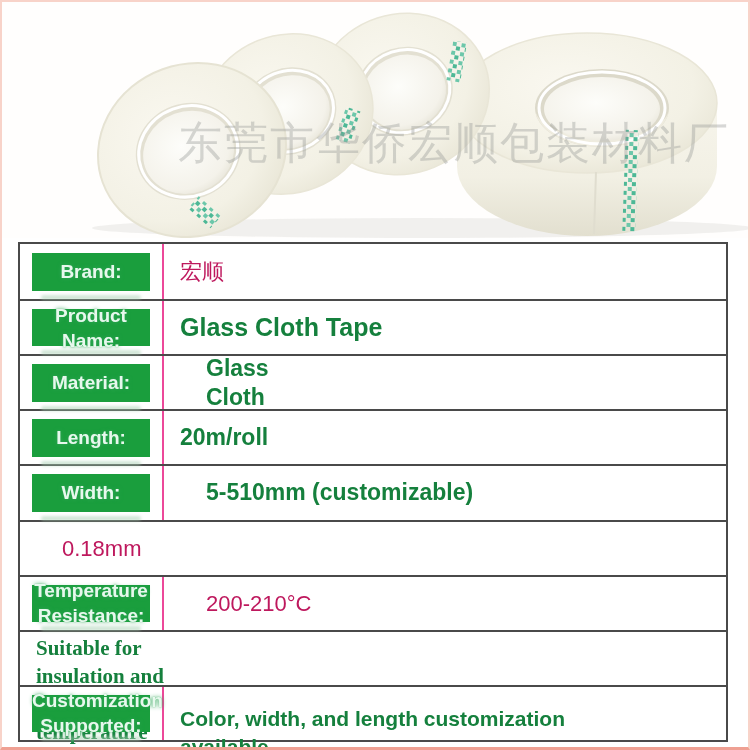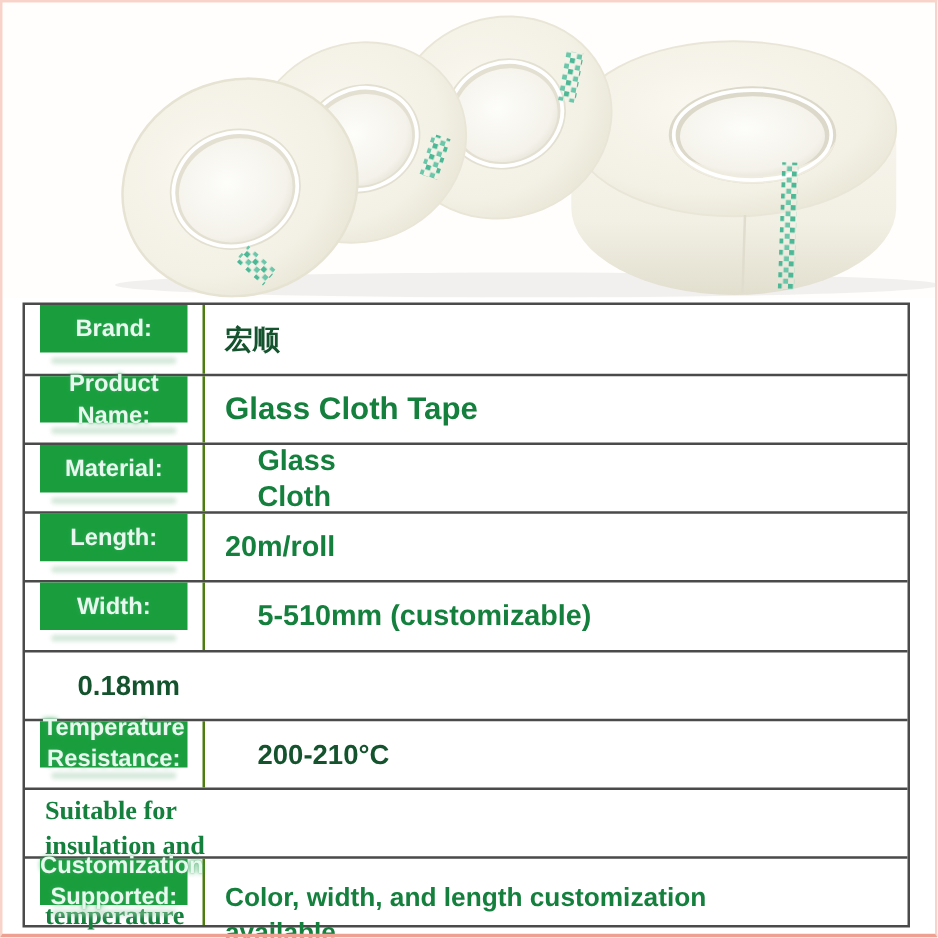--- a/index.html
+++ b/index.html
@@ -24,22 +24,22 @@
   }
   
   .spec-table{
     position:absolute;left:18px;top:242px;width:710px;height:500px;z-index:10;
     box-sizing:border-box;border:2px solid #4a4a4a;background:transparent;
     display:grid;grid-template-rows:repeat(9,1fr);
   }
   .row{display:grid;grid-template-columns:144px 1fr;min-height:0;}
   .row + .row{border-top:2px solid #4a4a4a;}
   .label-cell{
-    position:relative;border-right:2px solid #4d7c0f;
-    display:flex;align-items:flex-start;justify-content:center;min-height:0;
+    position:relative;border-right:2px solid #ec4899;
+    display:flex;align-items:center;justify-content:center;min-height:0;
   }
   .label-box{
     position:relative;width:118px;height:38px;flex:0 0 auto;
     background:#1a9e3d;
     display:flex;align-items:center;justify-content:center;
     overflow:visible;
   }
   .label-box.tall{height:37px;}
   .label-box::after{
     content:"";position:absolute;left:9px;right:9px;bottom:-9px;height:5px;
@@ -51,21 +51,21 @@
     text-shadow:0 0 4px rgba(52,168,92,.95),0 0 1px rgba(70,180,105,.9);
     width:118px;
   }
   .value-cell{
     display:flex;align-items:center;padding-left:16px;min-height:0;overflow:visible;
   }
   .value-cell.indent{padding-left:42px;}
   .value-cell.top-align{align-items:flex-start;}
   .value{white-space:pre-line;}
   .v-gray{color:#15803d;font-weight:700;font-size:23px;line-height:29px;}
-  .v-dark{color:#14532d;font-weight:700;font-size:22px;line-height:27px;}
+  .v-dark{color:#be185d;font-weight:400;font-size:22px;line-height:27px;}
   .v-small{font-size:21px;line-height:28px;}
   .mt-scope{margin-top:2px;font-family:Liberation Serif, serif;}
   .mt-custom{margin-top:18px;}
 </style>
 </head>
 <body>
 
 <div class="frame"></div>
 
 <div class="photo">
@@ -127,20 +127,21 @@
 
     <g transform="rotate(-20 190 148)">
       <ellipse cx="190" cy="148" rx="95" ry="86" fill="url(#face)"></ellipse>
       <ellipse cx="190" cy="148" rx="95" ry="86" fill="none" stroke="#e6e3d3" stroke-width="2"></ellipse>
       <ellipse cx="186" cy="148" rx="53" ry="48" fill="#e3e0d2"></ellipse>
       <ellipse cx="186" cy="148" rx="50" ry="45" fill="none" stroke="#ffffff" stroke-width="3"></ellipse>
       <ellipse cx="186" cy="149" rx="46" ry="41" fill="url(#hole)"></ellipse>
       <rect x="172" y="196" width="16" height="30" fill="url(#teal)" transform="rotate(-28 180 210)"></rect>
     </g>
   </svg>
+  <div class="watermark">东莞市华侨宏顺包装材料厂</div>
 </div>
 
 <div class="spec-table">
 
   <div class="row">
     <div class="label-cell">
       <div class="label-box">
         <span class="label-text">Brand:</span>
       </div>
     </div>

